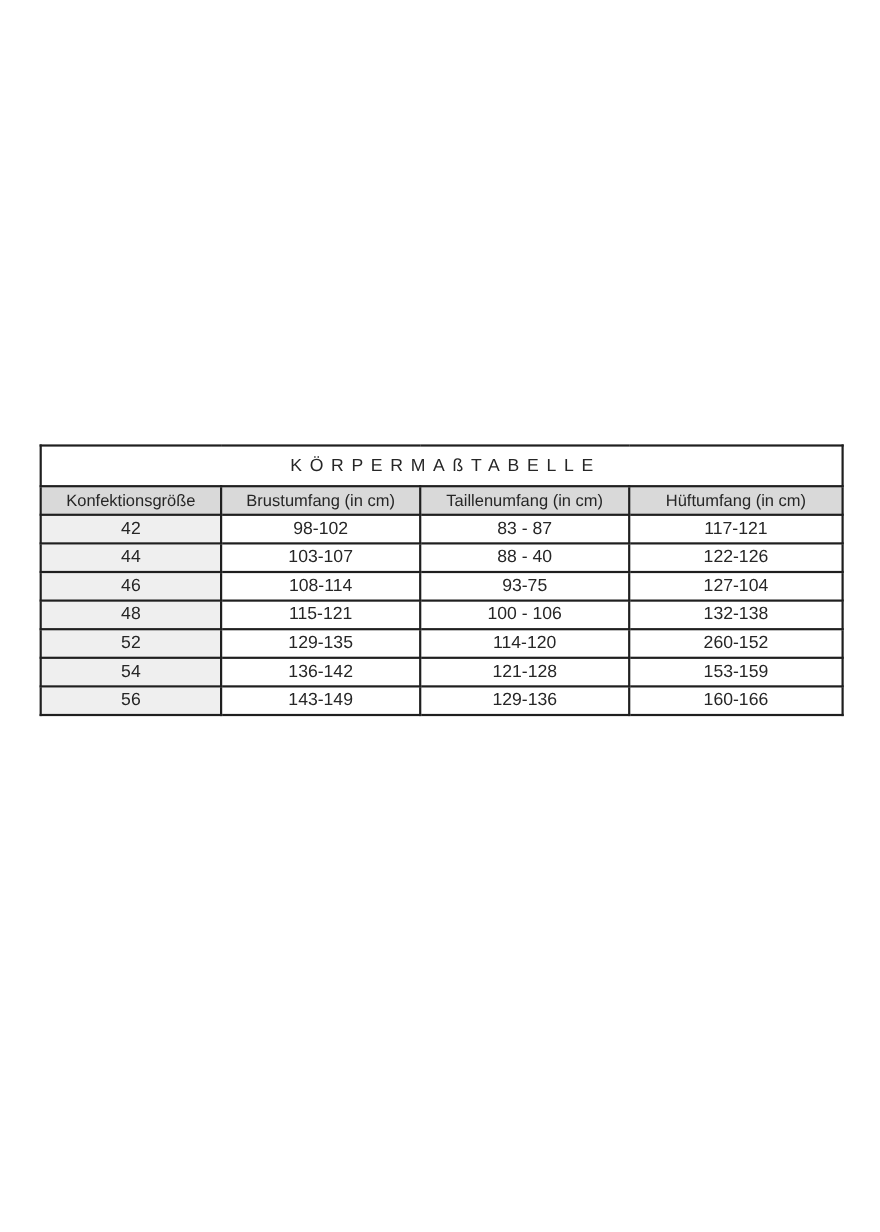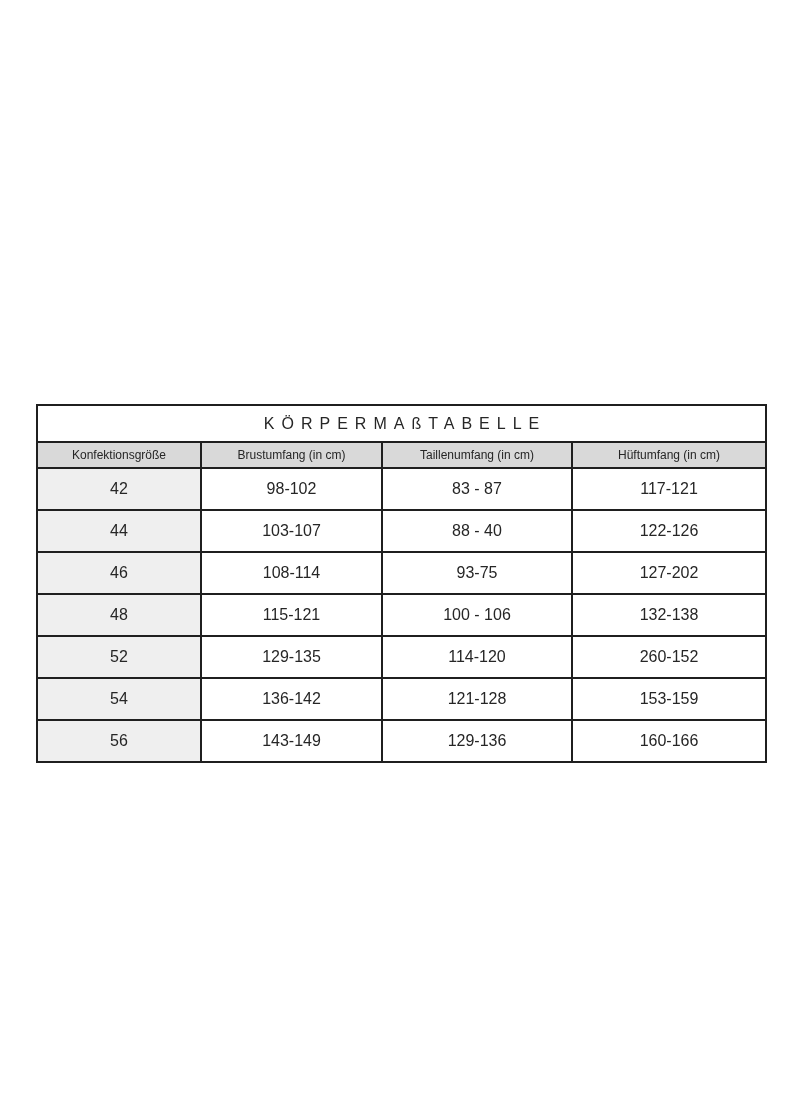--- a/index.html
+++ b/index.html
@@ -46,25 +46,25 @@
     height:37px;
     font-size:16px;
     font-weight:500;
     letter-spacing:7px;
     text-indent:7px; 
     background:#ffffff;
   }
   tr.header-row th{
     height:26px;
     background:var(--header-bg);
-    font-size:12px;
+    font-size:15px;
     font-weight:500;
   }
   tbody td{
-    height:42px;
+    height:26px;
   }
   td.col-size{
     background:var(--size-col-bg);
   }
 </style>
 </head>
 <body>
 
 <div class="canvas">
   <table class="size-table">
@@ -95,21 +95,21 @@
         <tr>
           <td class="col-size">44</td>
           <td>103-107</td>
           <td>88 - 40</td>
           <td>122-126</td>
         </tr>
         <tr>
           <td class="col-size">46</td>
           <td>108-114</td>
           <td>93-75</td>
-          <td>127-202</td>
+          <td>127-104</td>
         </tr>
         <tr>
           <td class="col-size">48</td>
           <td>115-121</td>
           <td>100 - 106</td>
           <td>132-138</td>
         </tr>
         <tr>
           <td class="col-size">52</td>
           <td>129-135</td>

